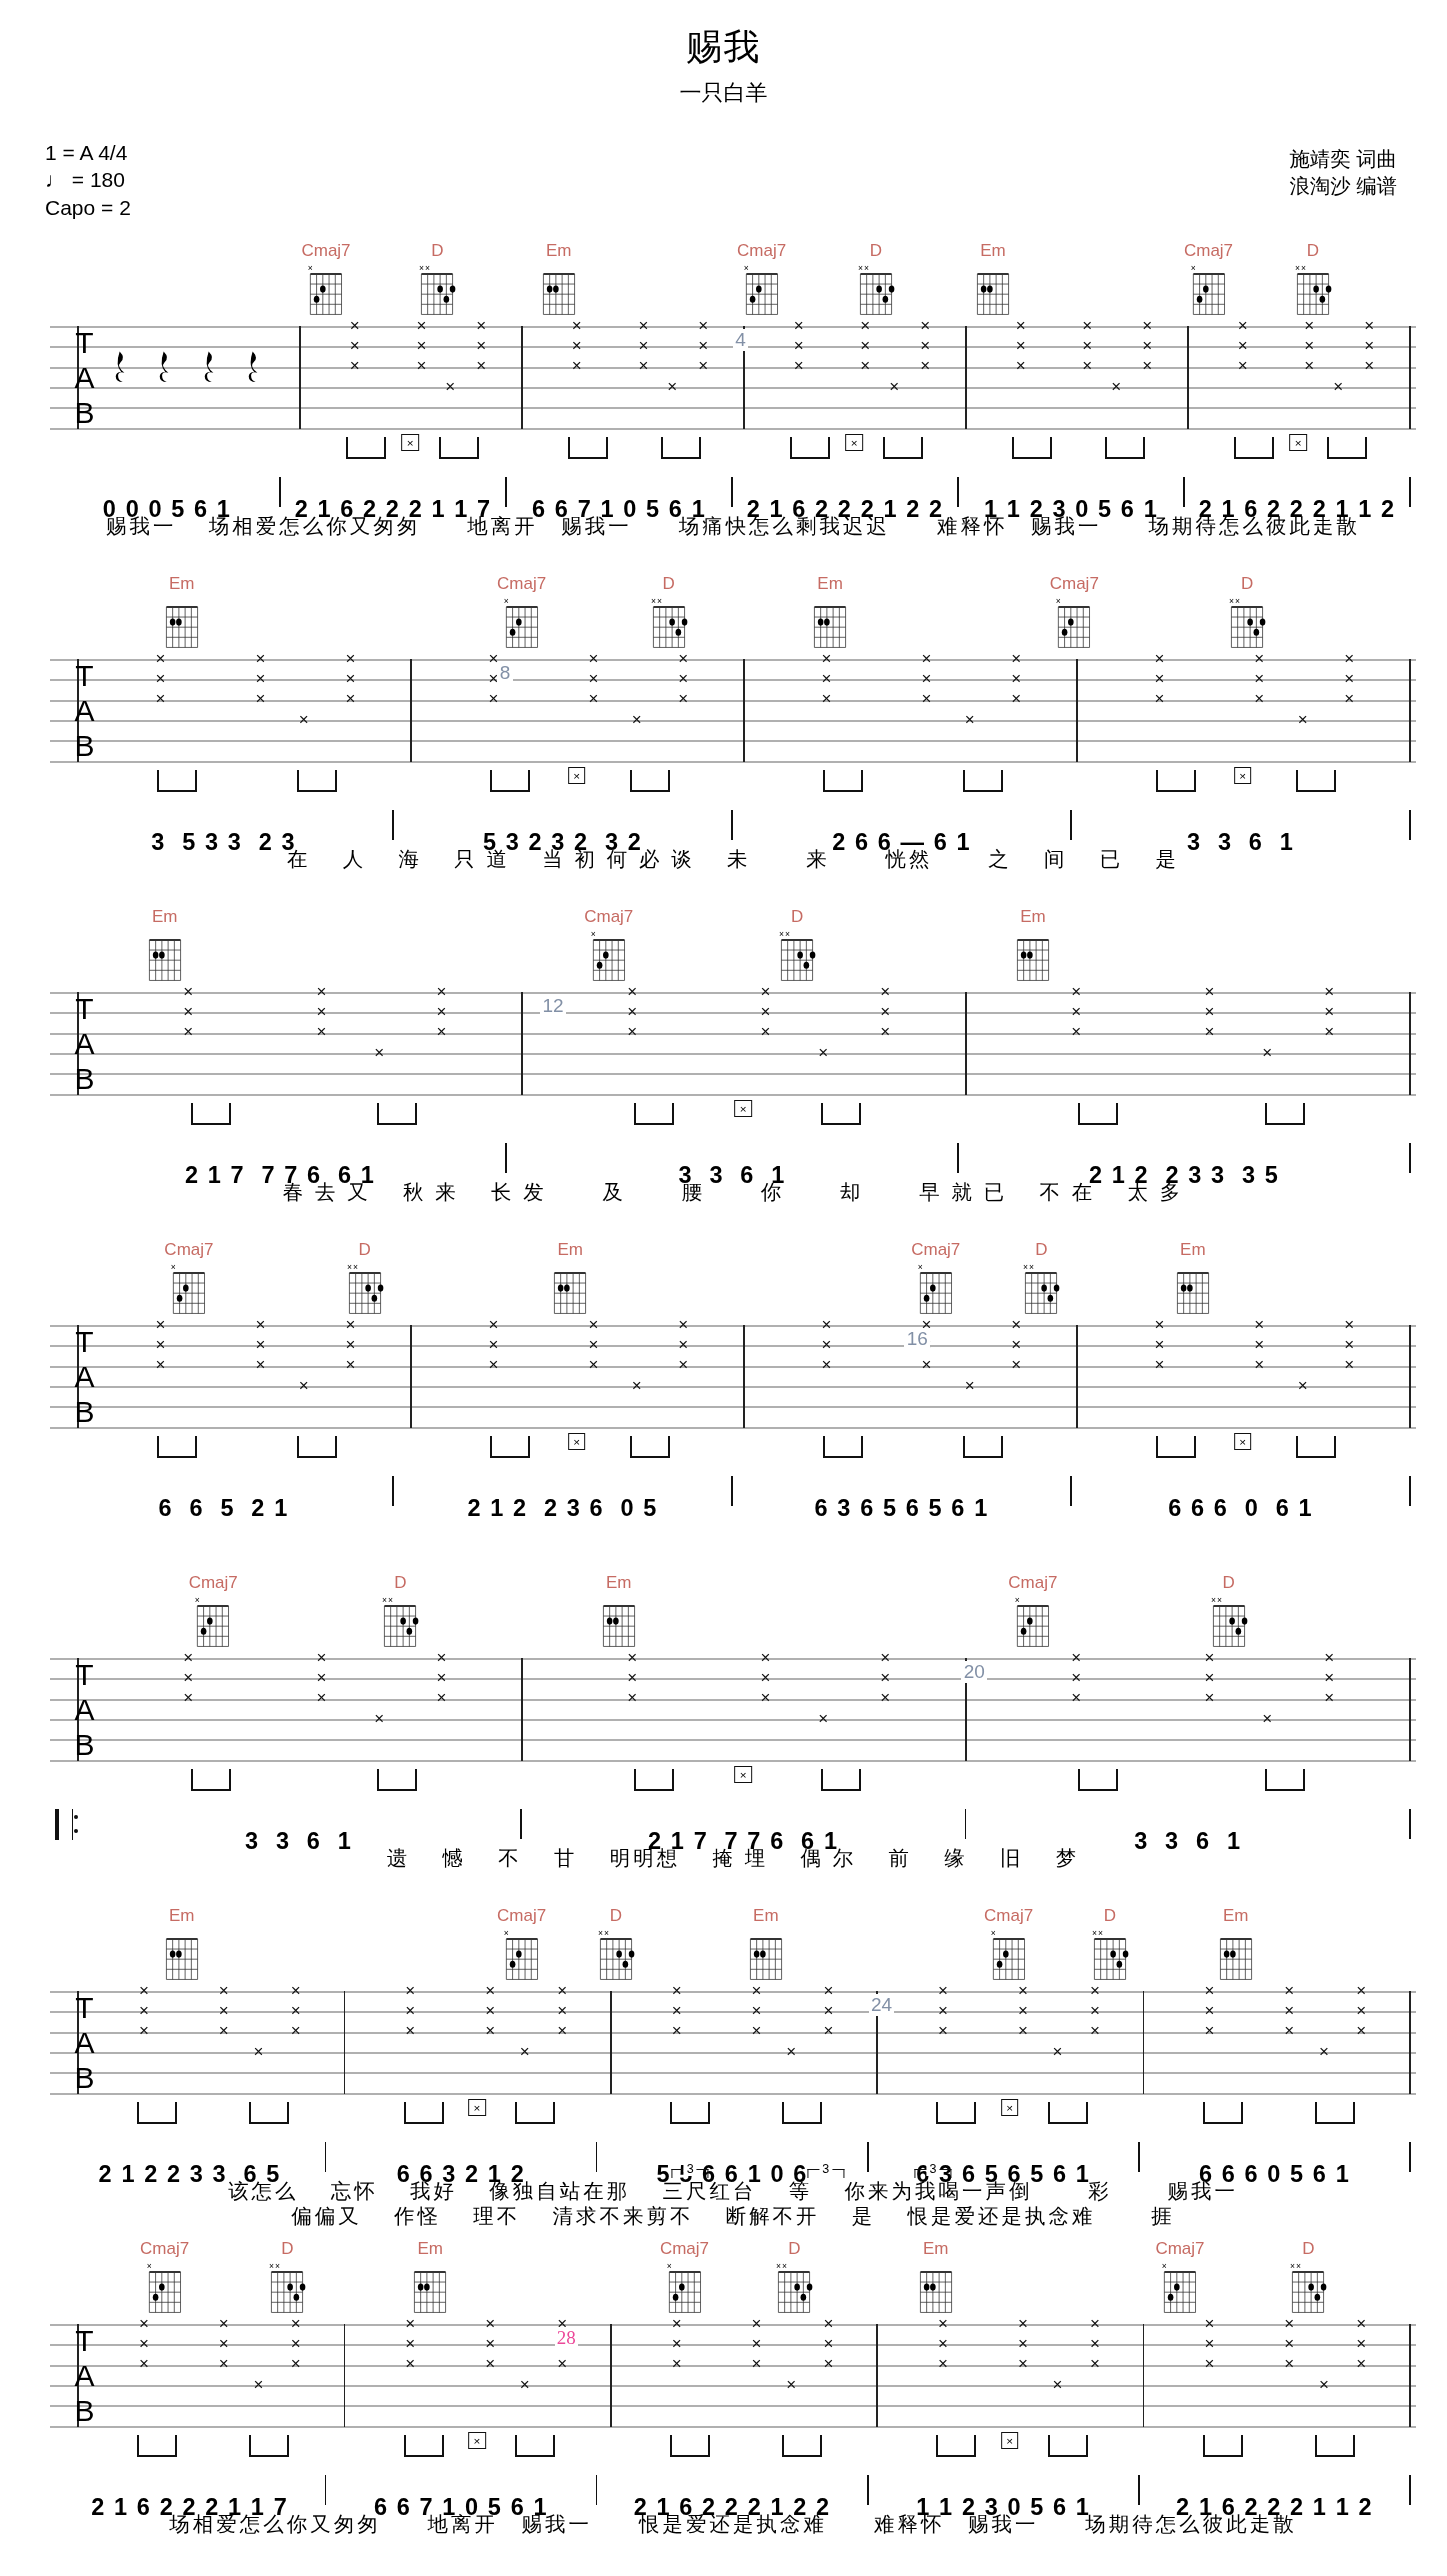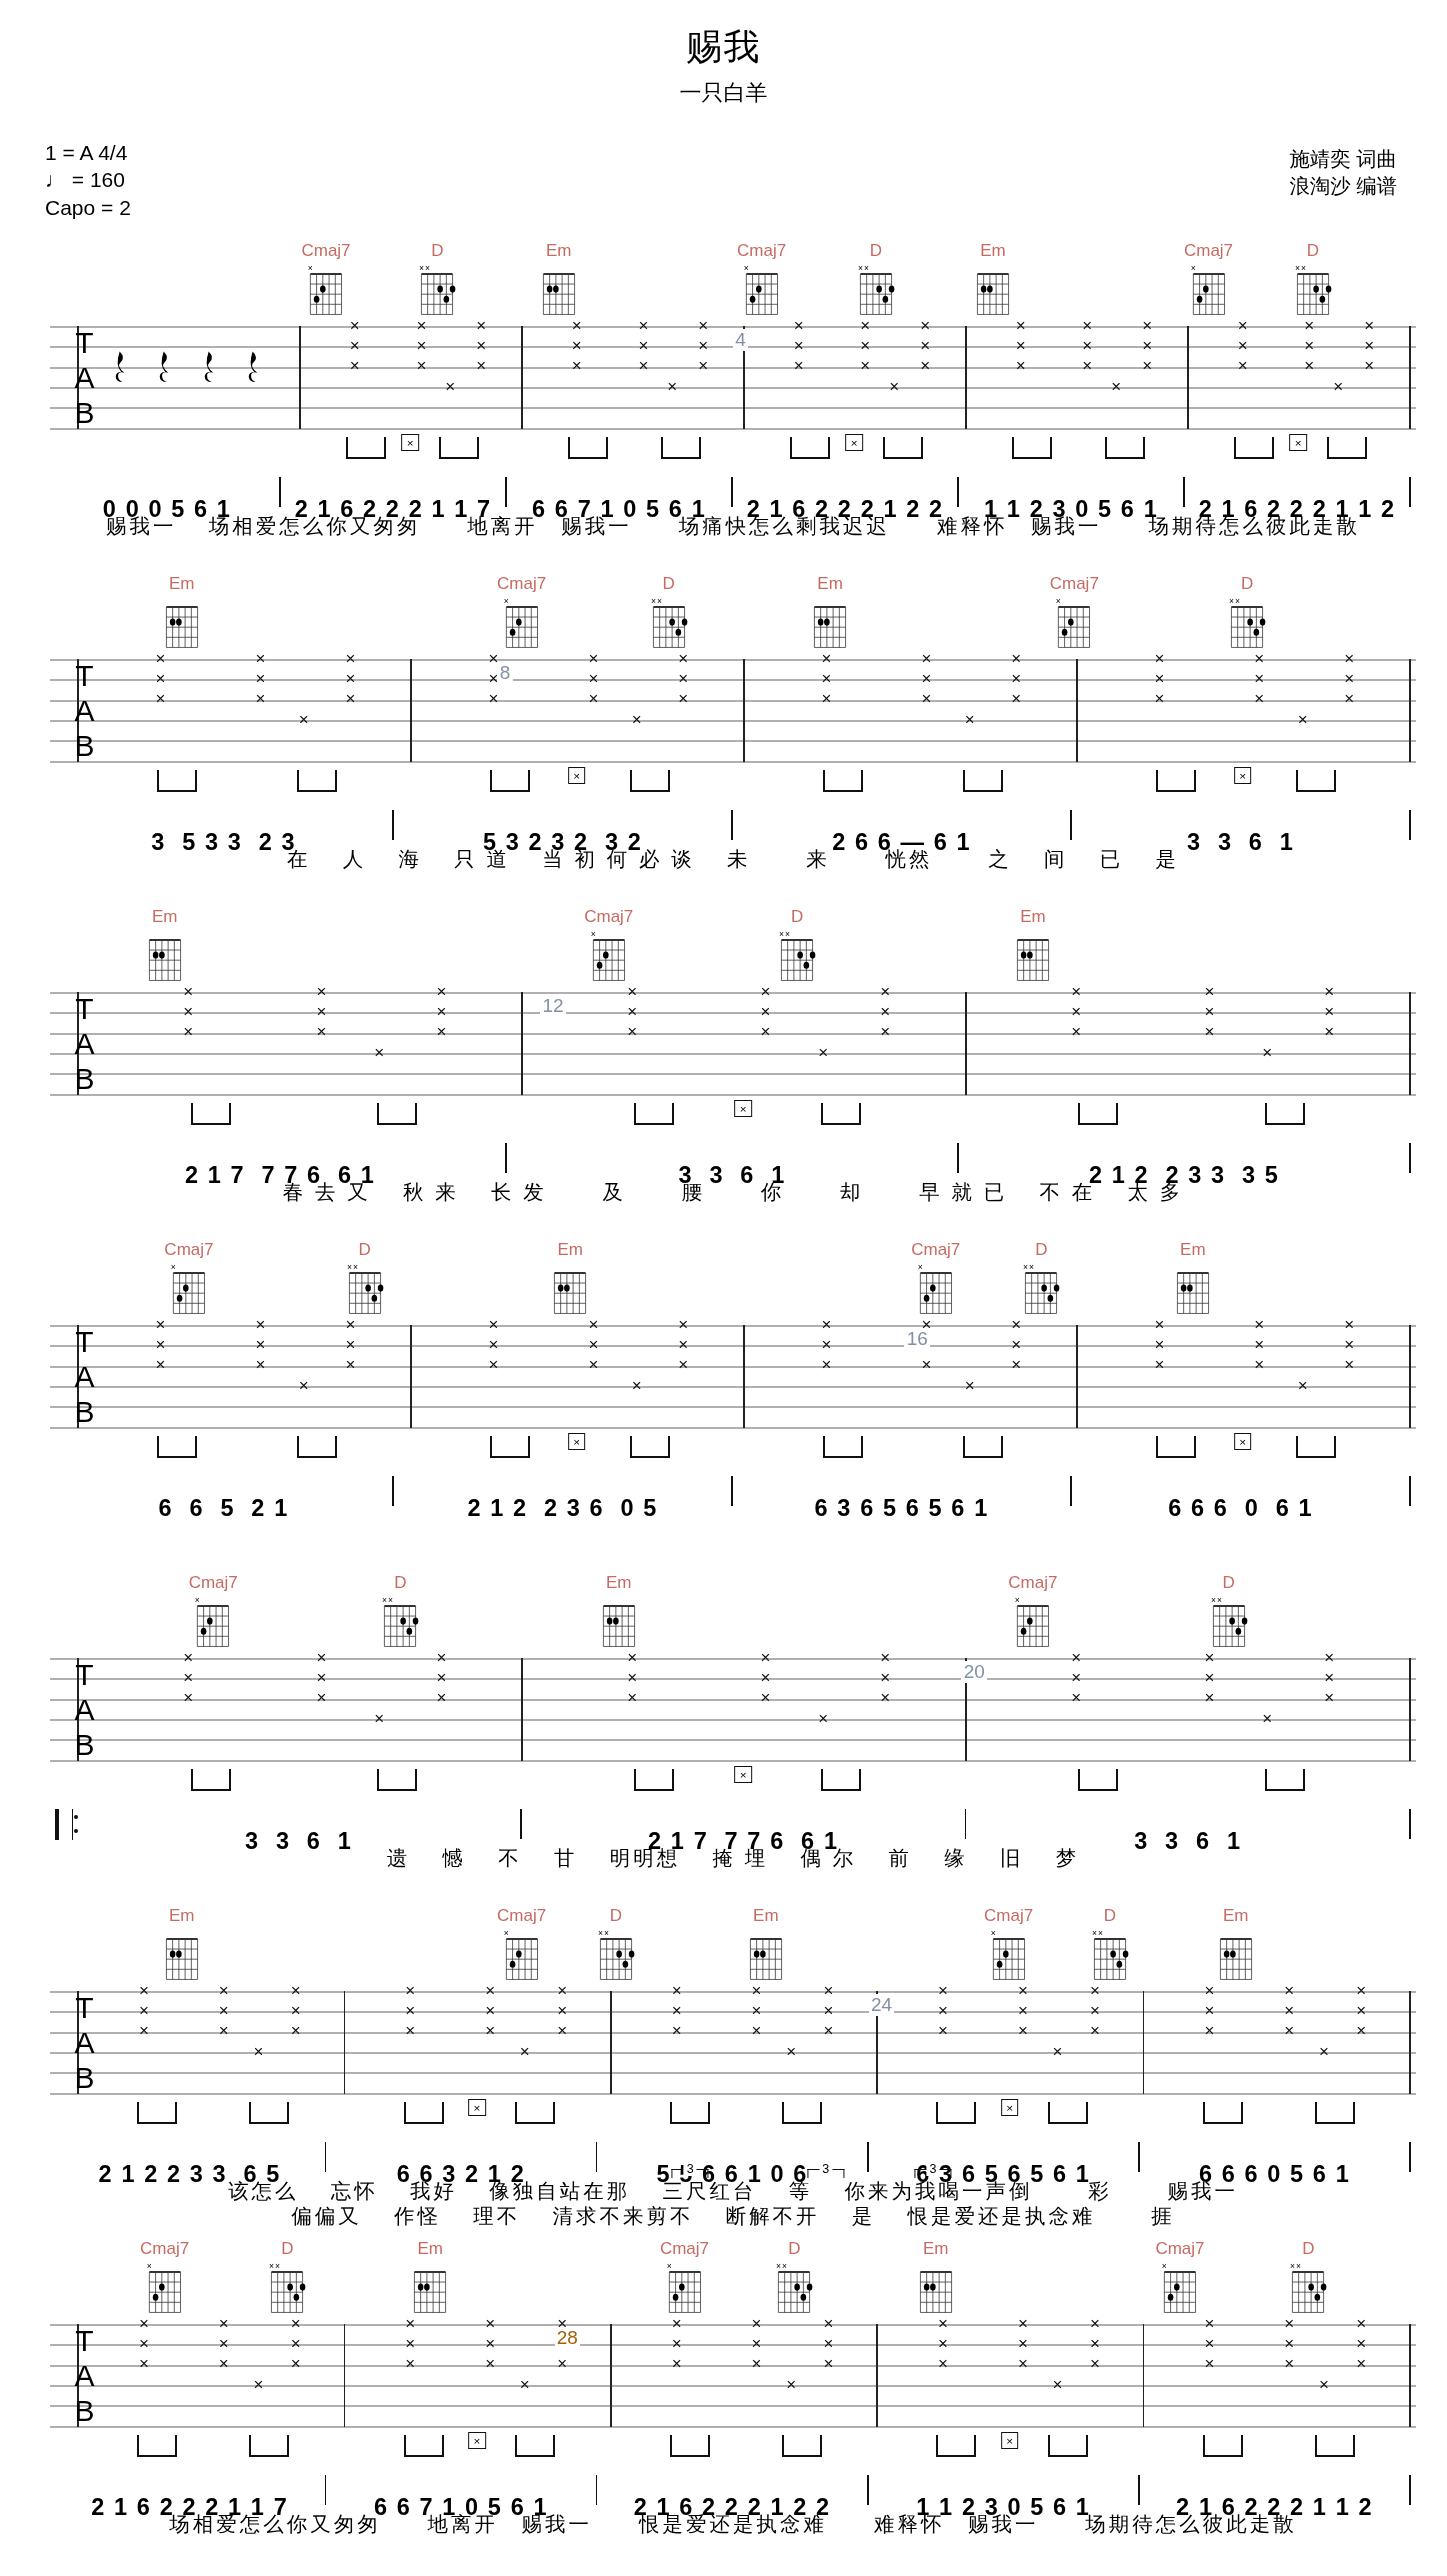--- a/index.html
+++ b/index.html
@@ -46,21 +46,21 @@
   .lyrics-line{font-size:20.4px;white-space:pre;letter-spacing:3.1px;line-height:25px;text-align:center;}
 </style>
 </head>
 <body>
 
 <div class="header">
   <div class="title">赐我</div>
   <div class="subtitle">一只白羊</div>
   <div class="meta">
     <div>1 = A 4/4</div>
-    <div>♩ = 160</div>
+    <div>♩ = 180</div>
     <div>Capo = 2</div>
   </div>
   <div class="credits">
     <div>施靖奕 词曲</div>
     <div>浪淘沙 编谱</div>
   </div>
 </div>
 
 <div class="systems">
     <div class="system">
@@ -1378,21 +1378,21 @@
         <span class="xmark" style="left: 84.875%; top: 11px;">×</span>
         <span class="xmark" style="left: 84.875%; top: 31px;">×</span>
         <span class="xmark" style="left: 90.725%; top: -9.4px;">×</span>
         <span class="xmark" style="left: 90.725%; top: 11px;">×</span>
         <span class="xmark" style="left: 90.725%; top: 31px;">×</span>
         <span class="xmark" style="left: 95.99%; top: -9.4px;">×</span>
         <span class="xmark" style="left: 95.99%; top: 11px;">×</span>
         <span class="xmark" style="left: 95.99%; top: 31px;">×</span>
         <span class="xmark" style="left: 93.26%; top: 52px;">×</span>
       </div>
-      <div class="measure-num" style="left: 37.5%; color: #a16207;">28</div>
+      <div class="measure-num" style="left: 37.5%; color: #ec4899; font-family: Liberation Serif, serif;">28</div>
       <div class="rhythm">
         <div class="beam" style="left: 7.85%;"></div>
         <div class="beam" style="left: 16.04%;"></div>
         <div class="beam" style="left: 27.35%;"></div>
         <div class="beam" style="left: 35.54%;"></div>
         <div class="boxx" style="left: 31.25%;">×</div>
         <div class="beam" style="left: 46.85%;"></div>
         <div class="beam" style="left: 55.04%;"></div>
         <div class="beam" style="left: 66.35%;"></div>
         <div class="beam" style="left: 74.54%;"></div>

